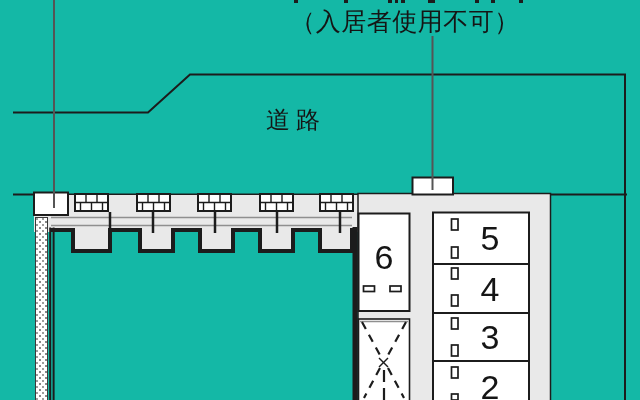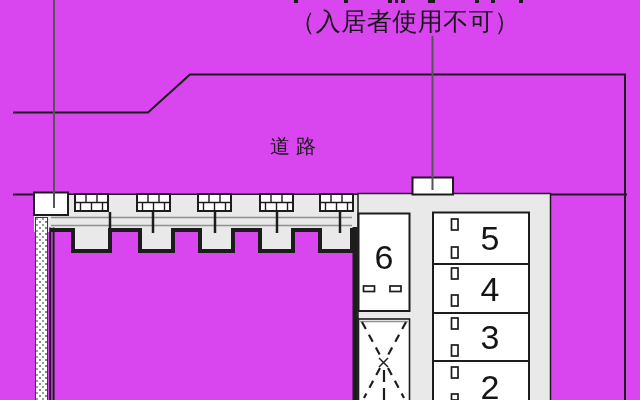--- a/index.html
+++ b/index.html
@@ -2,21 +2,21 @@
 <html style="--line: #1c1c1c; --fill-gray: #e9e9e9; --leader-gray: #555555;"><head>
 <meta charset="utf-8">
 <style>
   :root{
     --line:#1c1c1c;
     --fill-gray:#e9e9e9;
     --leader-gray:#555555;
   }
   html,body{margin:0;padding:0;background:#fff;}
   .page{
-    position:relative;width:640px;height:400px;overflow:hidden;background:#d946ef;
+    position:relative;width:640px;height:400px;overflow:hidden;background:#14b8a6;
     font-family:"Liberation Sans","DejaVu Sans",sans-serif;color:#151515;
   }
   .plan-svg{position:absolute;left:0;top:0;width:640px;height:400px;}
 
   
   .s-line{stroke:var(--line);stroke-width:2;fill:none;}
   .s-tick{stroke:var(--line);stroke-width:2.5;fill:none;}
   .s-thin{stroke:var(--line);stroke-width:1.4;fill:none;}
   .s-thick{stroke:var(--line);stroke-width:4;fill:none;}
   .s-wfill{fill:#ffffff;stroke:var(--line);stroke-width:2;}
@@ -39,21 +39,21 @@
     background-image:
       radial-gradient(circle,#8a8a8a 0.8px,transparent 1px),
       radial-gradient(circle,#9a9a9a 0.7px,transparent 0.9px);
     background-size:6px 6px,6px 6px;
     background-position:1px 1px,4px 4px;
   }
 
   
   .lbl{position:absolute;transform:translate(-50%,-50%);white-space:nowrap;color:#151515;}
   .caption{left:405px;top:21px;font-size:25px;letter-spacing:0.5px;}
-  .road{left:296px;top:146px;font-size:20px;letter-spacing:6px;margin-right:-6px;}
+  .road{left:296px;top:120px;font-size:24px;letter-spacing:6px;margin-right:-6px;}
   .num{font-size:34px;}
   .num-6{left:384px;top:257px;}
   .num-5{left:490px;top:238px;}
   .num-4{left:490px;top:289px;}
   .num-3{left:490px;top:337px;}
   .num-2{left:490px;top:387px;}
 </style>
 </head>
 <body>
 

